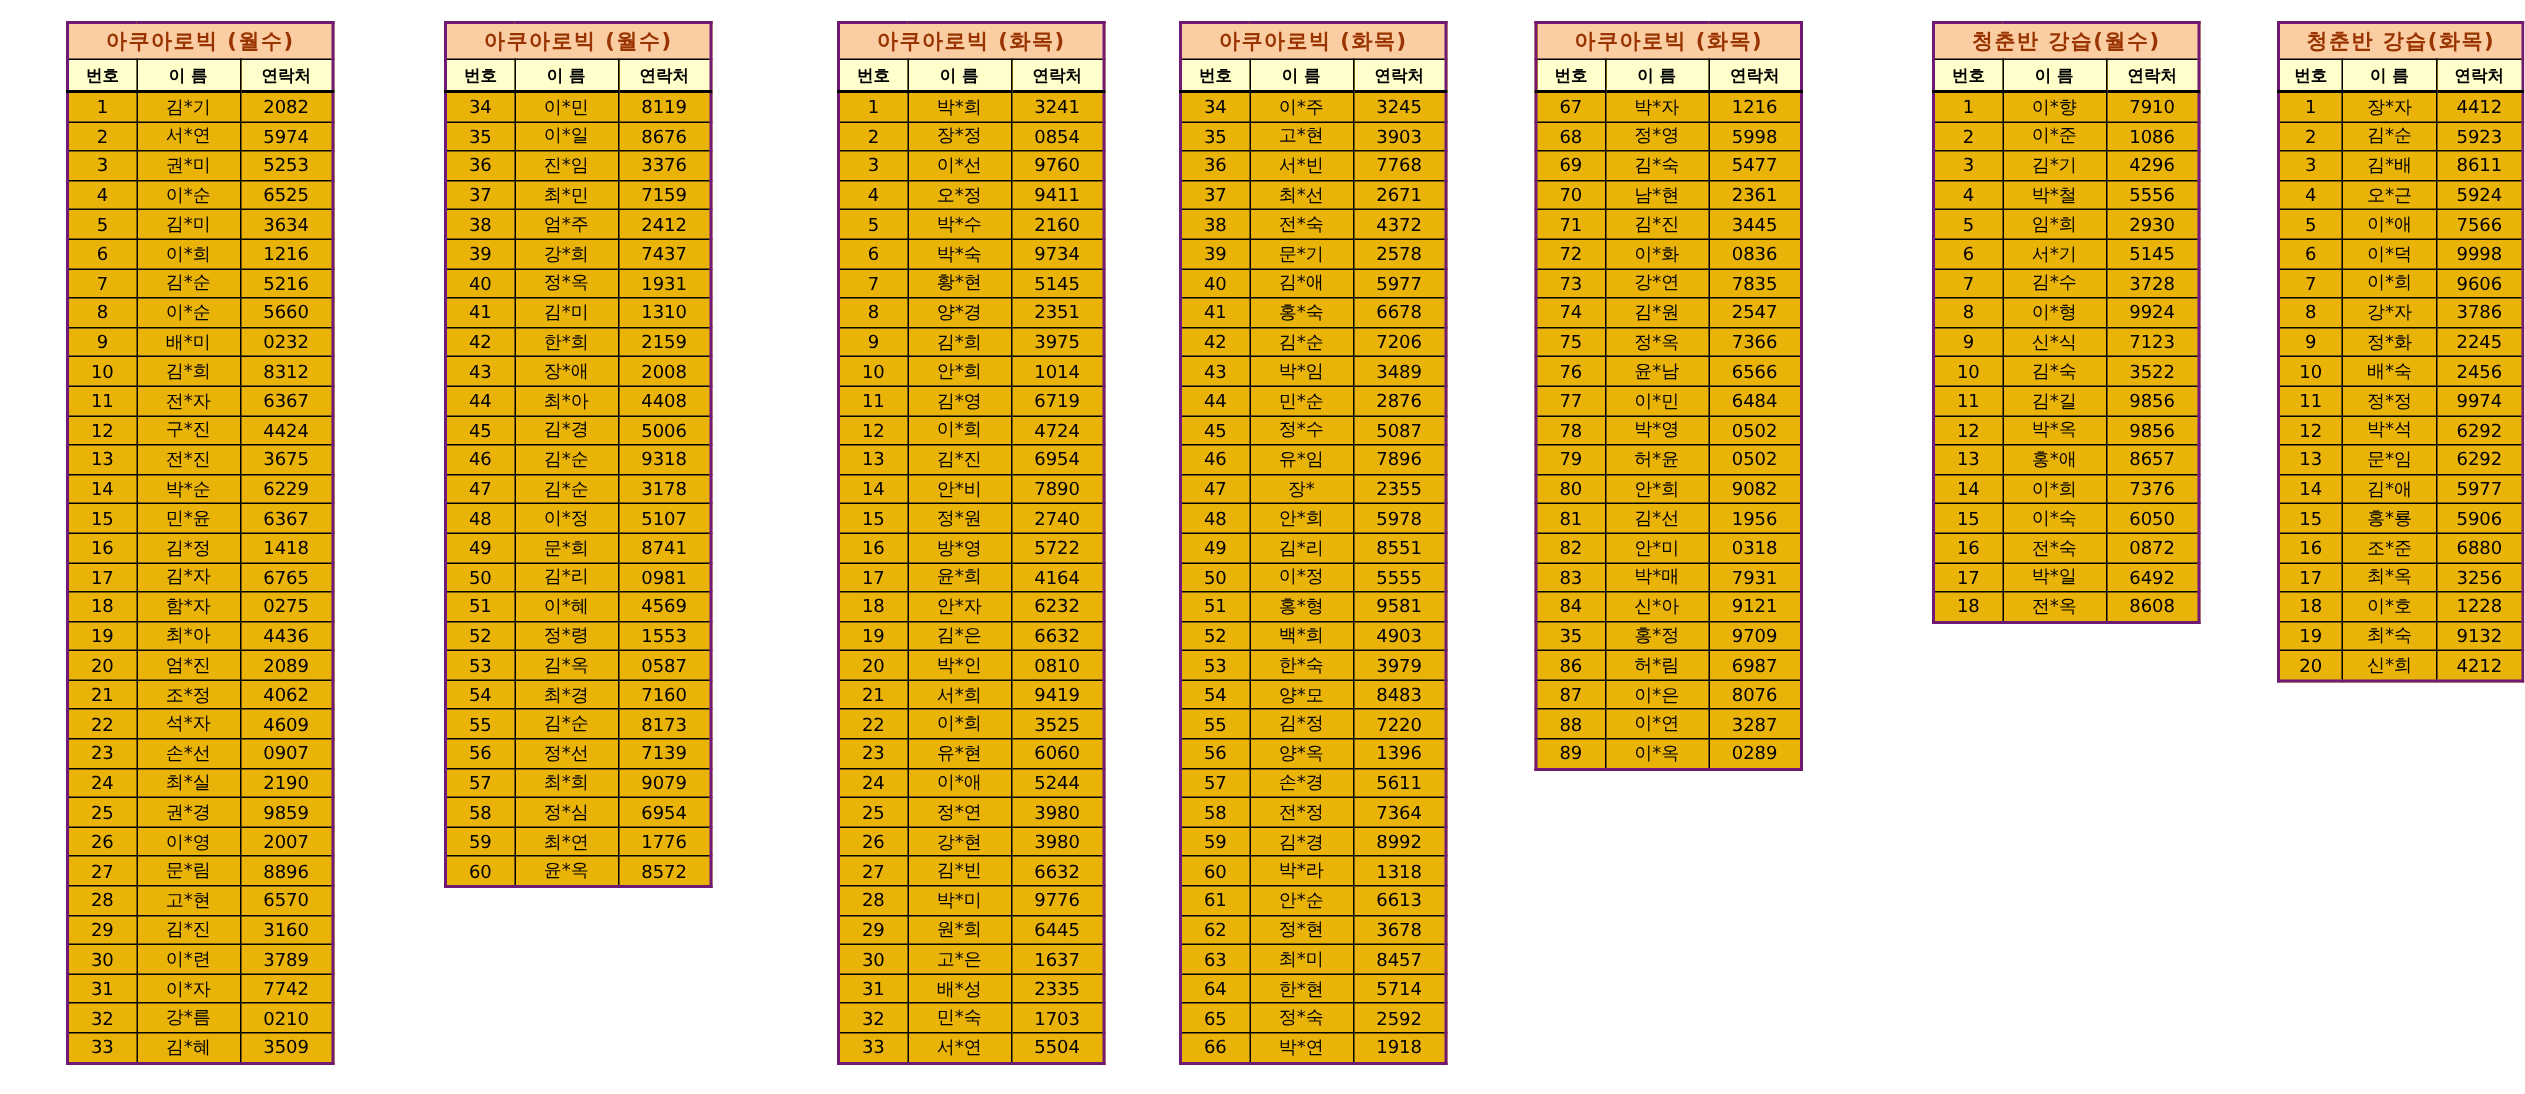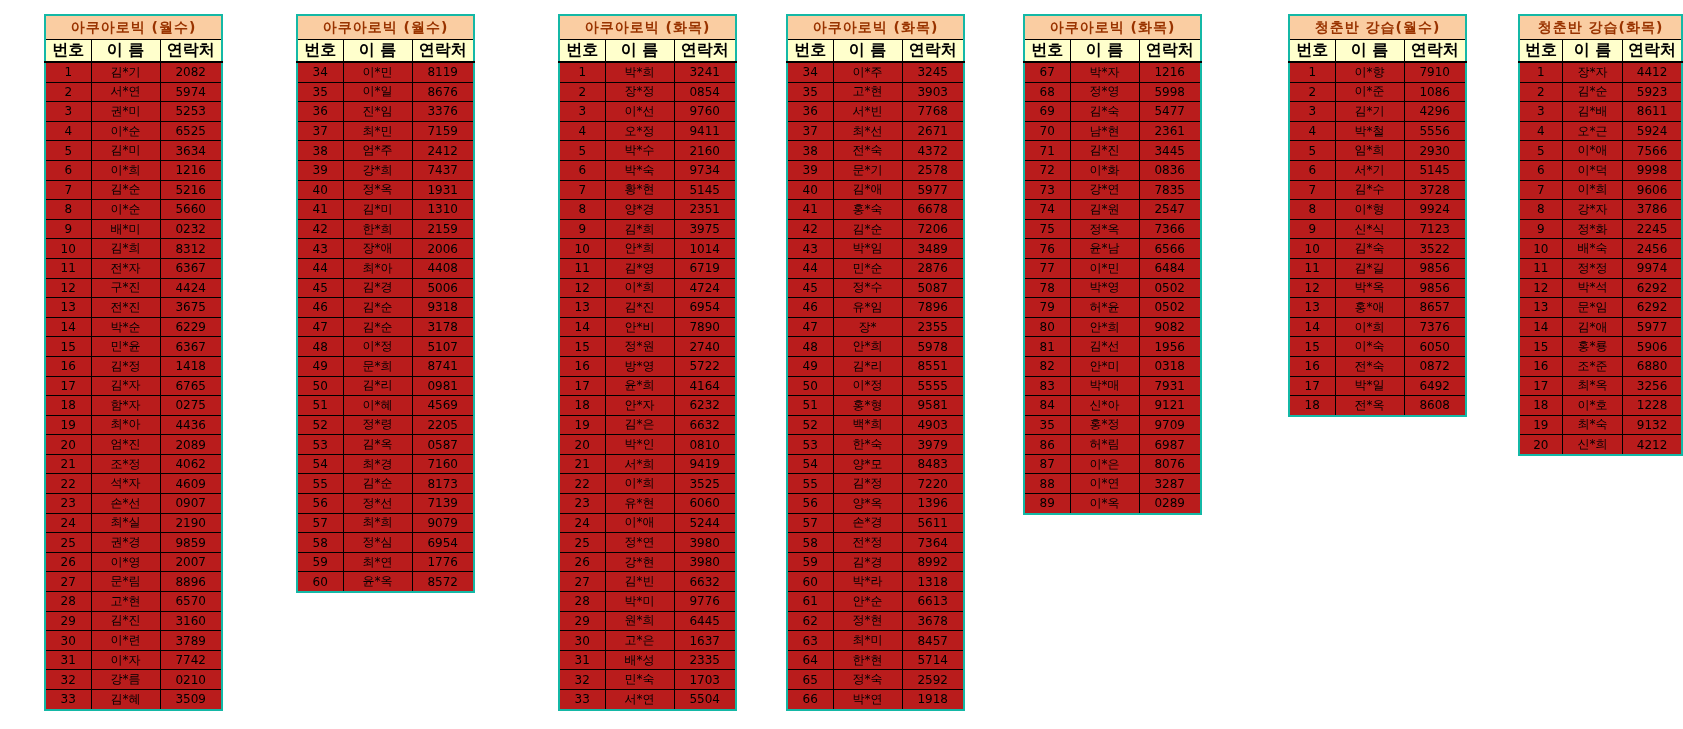--- a/index.html
+++ b/index.html
@@ -12,22 +12,22 @@
     position: relative;
     width: 1683px;
     height: 729px;
     background: #ffffff;
     overflow: hidden;
   }
   table.roster {
     position: absolute;
     top: 14px;
     border-collapse: collapse;
-    background: #b91c1c;
-    border: 2px solid #14b8a6;
+    background: #eab308;
+    border: 2px solid #701a75;
     table-layout: fixed;
   }
   table.roster th, table.roster td {
     border: 1px solid #000000;
     text-align: center;
     vertical-align: middle;
     padding: 0 2px;
     overflow: hidden;
     white-space: nowrap;
   }
@@ -36,21 +36,21 @@
     color: #993300;
     font-size: 14px;
     font-weight: bold;
     height: 23px;
     letter-spacing: 1px;
     border-bottom: 2px solid #000000;
   }
   tr.cols th {
     background: #ffffcc;
     color: #000000;
-    font-size: 16px;
+    font-size: 11px;
     font-weight: bold;
     height: 20px;
     border-bottom: 2px solid #000000;
   }
   table.roster td {
     color: #000000;
     font-size: 12px;
     height: 18.6px;
   }
   col.c-no   { width: 46px; }
@@ -305,21 +305,21 @@
           <td>1310</td>
         </tr>
         <tr>
           <td>42</td>
           <td>한*희</td>
           <td>2159</td>
         </tr>
         <tr>
           <td>43</td>
           <td>장*애</td>
-          <td>2006</td>
+          <td>2008</td>
         </tr>
         <tr>
           <td>44</td>
           <td>최*아</td>
           <td>4408</td>
         </tr>
         <tr>
           <td>45</td>
           <td>김*경</td>
           <td>5006</td>
@@ -350,21 +350,21 @@
           <td>0981</td>
         </tr>
         <tr>
           <td>51</td>
           <td>이*혜</td>
           <td>4569</td>
         </tr>
         <tr>
           <td>52</td>
           <td>정*령</td>
-          <td>2205</td>
+          <td>1553</td>
         </tr>
         <tr>
           <td>53</td>
           <td>김*옥</td>
           <td>0587</td>
         </tr>
         <tr>
           <td>54</td>
           <td>최*경</td>
           <td>7160</td>

